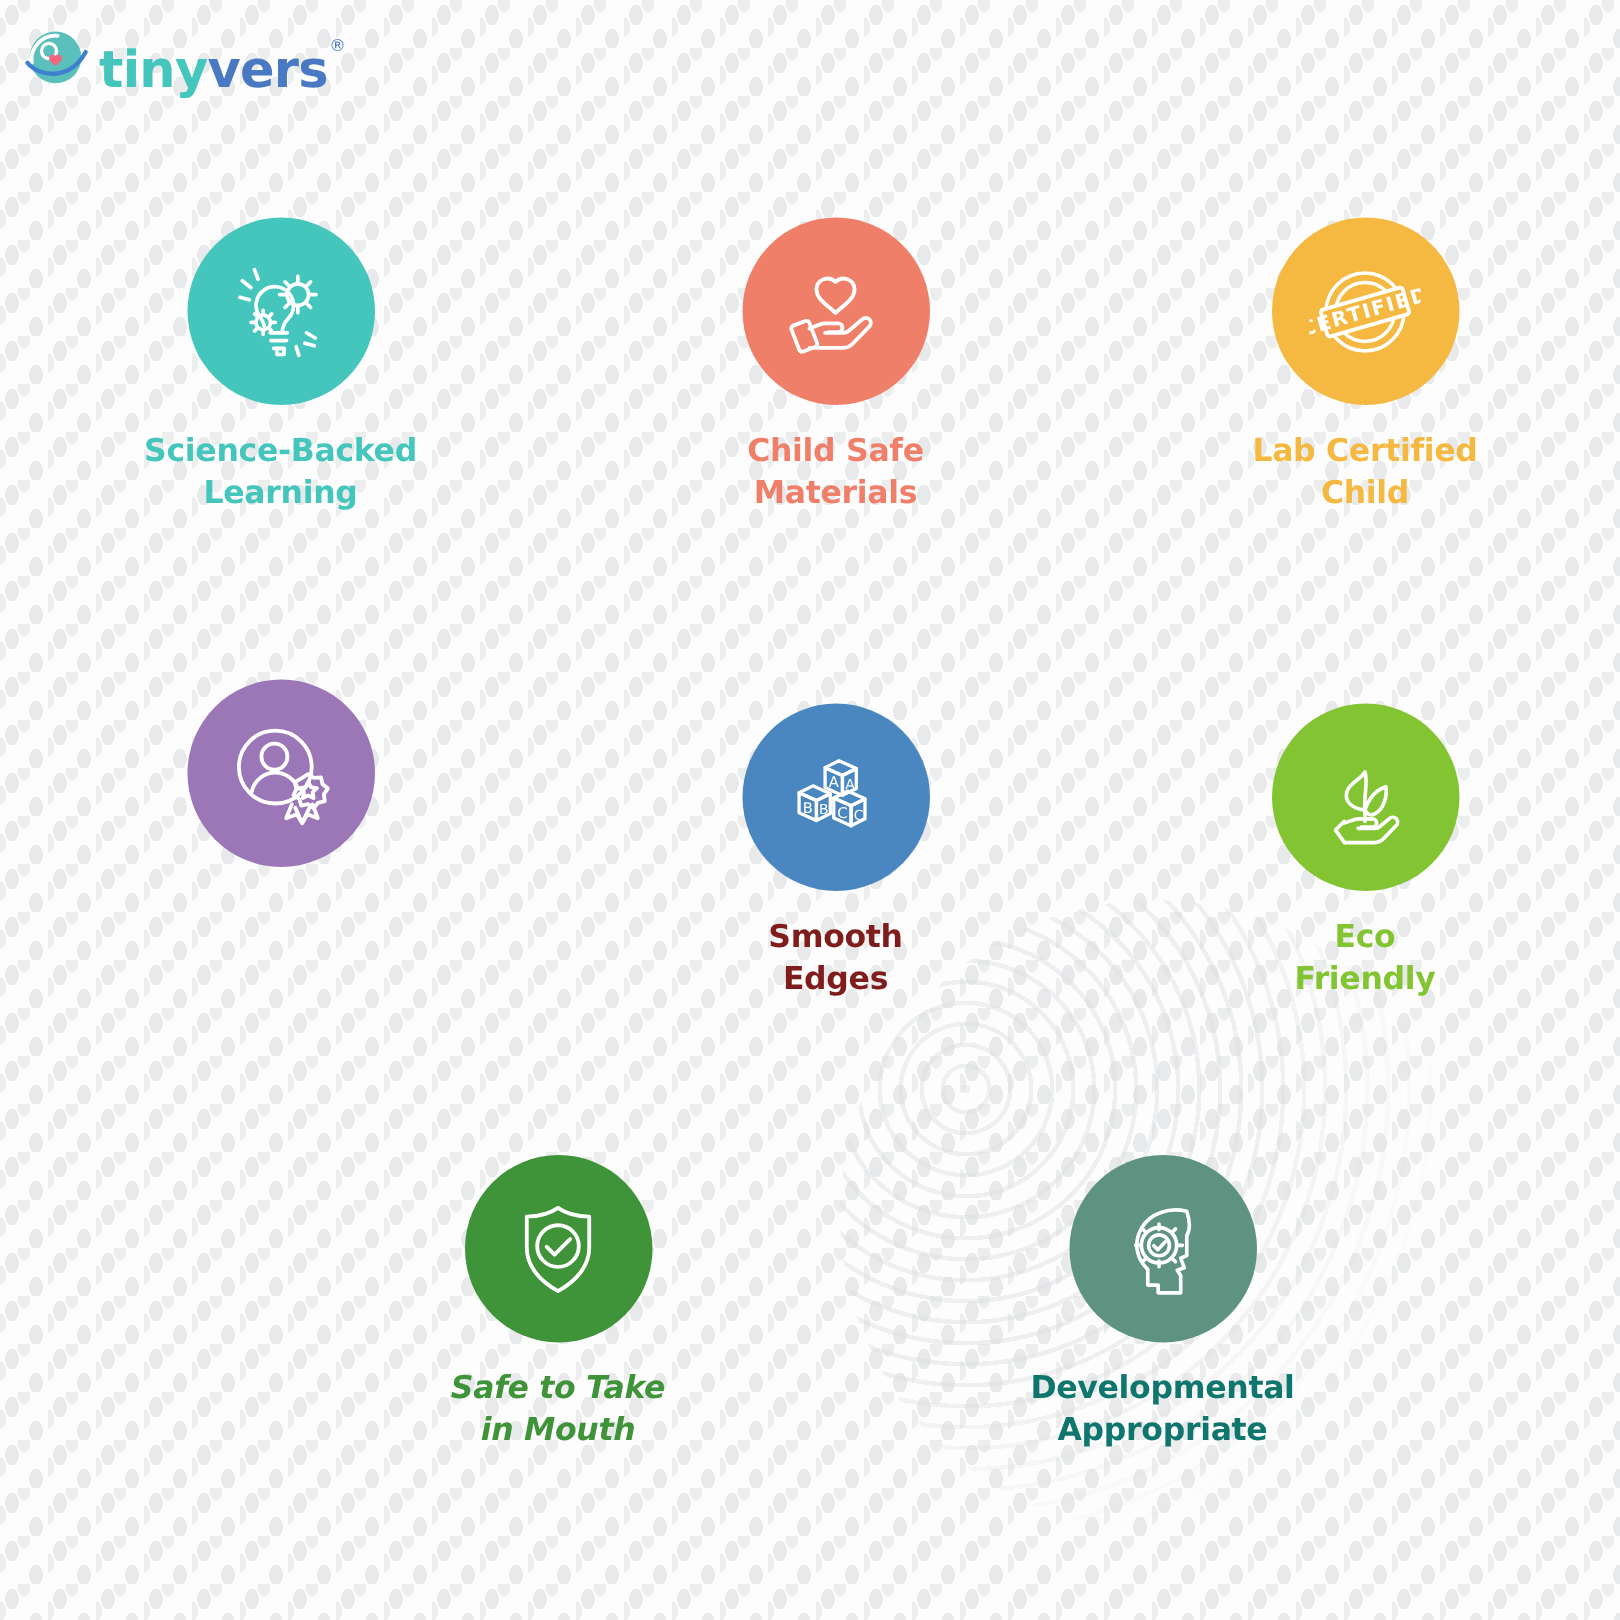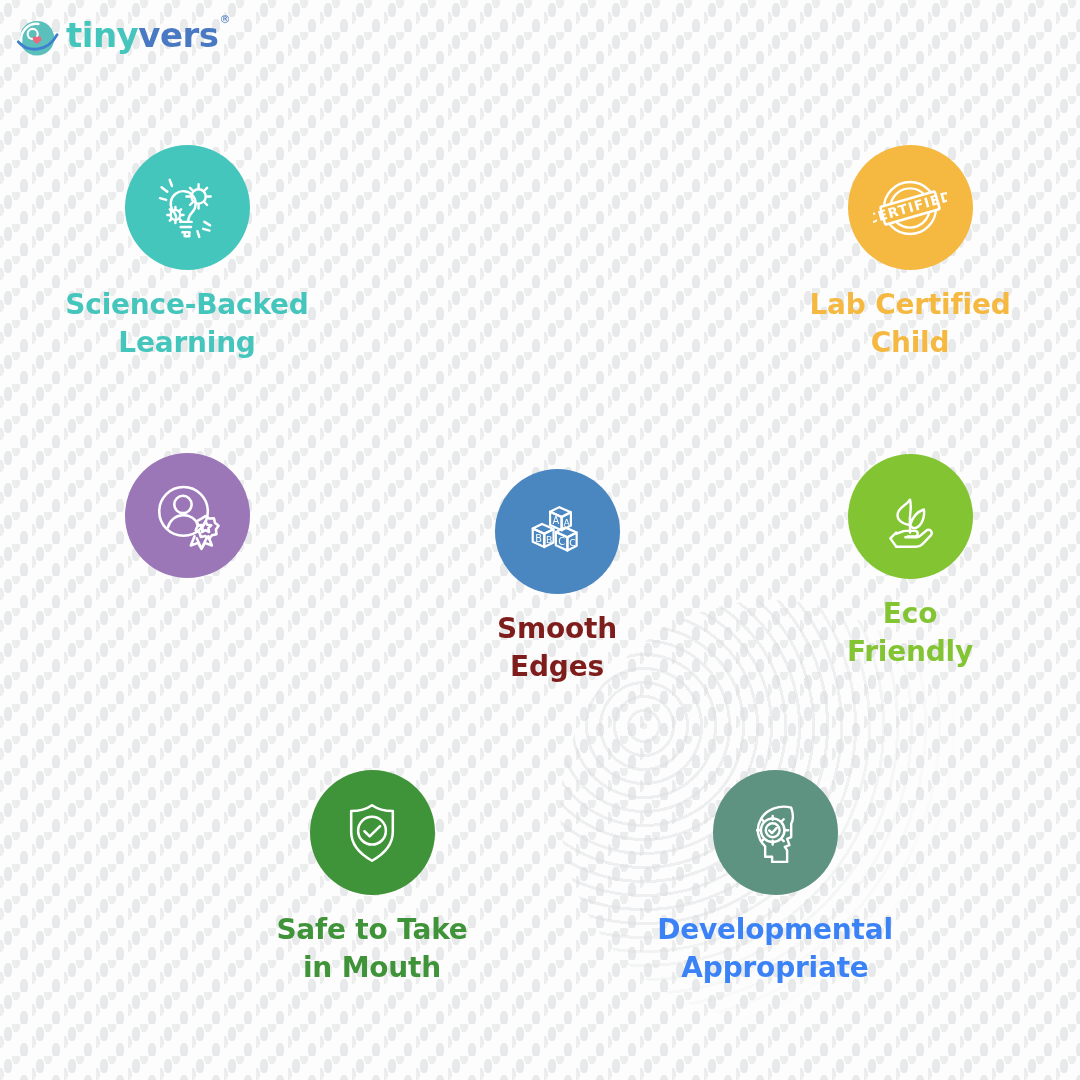--- a/index.html
+++ b/index.html
@@ -54,21 +54,21 @@
     z-index: 0;
     opacity: 0.85;
   }
 
   
   .logo {
     position: absolute;
     left: 14px;
     top: 16px;
     display: flex;
-    align-items: flex-start;
+    align-items: flex-end;
     gap: 6px;
     z-index: 5;
   }
   .logo-mark { width: 46px; height: 46px; display: block; }
   .logo-text {
     font-family: "DejaVu Sans", sans-serif;
     font-size: 34px;
     font-weight: bold;
     letter-spacing: -0.5px;
     line-height: 1;
@@ -106,37 +106,37 @@
     border-radius: 50%;
     display: flex;
     align-items: center;
     justify-content: center;
   }
   .circle svg { width: 74px; height: 74px; display: block; }
   .label {
     margin-top: 16px;
     text-align: center;
     font-family: "DejaVu Sans", sans-serif;
-    font-size: 28px;
+    font-size: 21px;
     font-weight: bold;
     line-height: 1.35;
     letter-spacing: -0.2px;
     white-space: pre-line;
   }
 
   
   .f0 { left: 57px;  top: 145px; }
   .f1 { left: 427px; top: 145px; }
   .f2 { left: 780px; top: 145px; }
   
   .f3 { left: 57px;  top: 453px; }
   .f4 { left: 427px; top: 469px; }
-  .f5 { left: 780px; top: 454px; }
-  
-  .f6 { left: 242px; top: 770px; }
+  .f5 { left: 780px; top: 469px; }
+  
+  .f6 { left: 242px; top: 770px; font-style: italic; }
   .f7 { left: 645px; top: 770px; }
 </style>
 </head>
 <body>
 
 <div class="bg-pattern"></div>
 <div class="bg-pattern-2"></div>
 <div class="bg-swirl"></div>
 
 <div class="logo">
@@ -170,20 +170,34 @@
           <path d="M22 31v2.6M22 42.4V45M29 38h-2.6M17.6 38H15M26.9 33.1l-1.8 1.8M18.9 41.1l-1.8 1.8M26.9 42.9l-1.8-1.8M18.9 34.9l-1.8-1.8"></path>
           <path d="M15 18 10 14M14 25 8.6 23.5M19 13l-2-5.4"></path>
           <path d="M47 44l5 3M46 50l5.5 1.5M41 52l1.6 5"></path>
         </svg>
       </span>
     </div>
     <div class="label" style="color:#45c6bd">Science-Backed
 Learning</div>
   </div>
 
+  <div class="feature f1">
+    <div class="circle" style="background:#f07f6a">
+      <span>
+        <svg viewBox="0 0 64 64" fill="none" stroke="#fff" stroke-width="2.2" stroke-linecap="round" stroke-linejoin="round">
+          <path d="M32 32.5c-5-4.6-11-8-11-13.6a6.4 6.4 0 0 1 11-4.2 6.4 6.4 0 0 1 11 4.2c0 5.6-6 9-11 13.6z"></path>
+          <path d="M17 41.5l6.5-2.5a6 6 0 0 1 2.4-.4h7.6a2.5 2.5 0 0 1 0 5H28"></path>
+          <path d="M26 44h10.5c1.2 0 2.3-.4 3.2-1.2l7.8-6.6a2.9 2.9 0 0 1 4.1 4.1l-9.7 10a8 8 0 0 1-5.7 2.4H17"></path>
+          <rect x="8.5" y="38" width="11" height="16" rx="1.8" transform="rotate(-21 14 46)"></rect>
+        </svg>
+      </span>
+    </div>
+    <div class="label" style="color:#f07f6a">Child Safe
+Materials</div>
+  </div>
 
   <div class="feature f2">
     <div class="circle" style="background:#f5b942">
       <span>
         <svg viewBox="0 0 64 64" fill="none" stroke="#fff" stroke-width="2" stroke-linecap="round" stroke-linejoin="round">
           <circle cx="32" cy="32" r="22.5"></circle>
           <circle cx="32" cy="32" r="17"></circle>
           <g transform="rotate(-16 32 32)">
             <rect x="7.5" y="24" width="49" height="16" rx="1.5" fill="#f5b942" stroke="#fff" stroke-width="2.2"></rect>
             <text x="32" y="35.6" font-family="DejaVu Sans, sans-serif" font-size="11.5" font-weight="bold" fill="#fff" stroke="none" text-anchor="middle" letter-spacing="1.1">CERTIFIED</text>
@@ -281,17 +295,17 @@
       <span>
         <svg viewBox="0 0 64 64" fill="none" stroke="#fff" stroke-width="2.1" stroke-linecap="round" stroke-linejoin="round">
           <path d="M46 10c-10-2.5-21 1-26 9.5-5 8.5-3 18 3.5 24v9h6v4.5h13V47l-2-3 4-1.5 -2-5.5 3.5-1.5V24c3-5 1-11-0 -14z"></path>
           <path d="M30 20.5v-3.2M30 38.7v3.2M40.3 29.6h3.2M16.5 29.6h3.2M37.3 22.3l2.2-2.2M20.5 39.1l2.2-2.2M37.3 36.9l2.2 2.2M20.5 20.1l2.2 2.2"></path>
           <circle cx="30" cy="29.6" r="10.2"></circle>
           <circle cx="30" cy="29.6" r="6"></circle>
           <path d="M27 29.8l2.3 2.3 4.2-4.5"></path>
         </svg>
       </span>
     </div>
-    <div class="label" style="color:#3b82f6">Developmental
+    <div class="label" style="color:#0f766e">Developmental
 Appropriate</div>
   </div>
 
 </div>
 
 </body></html>

